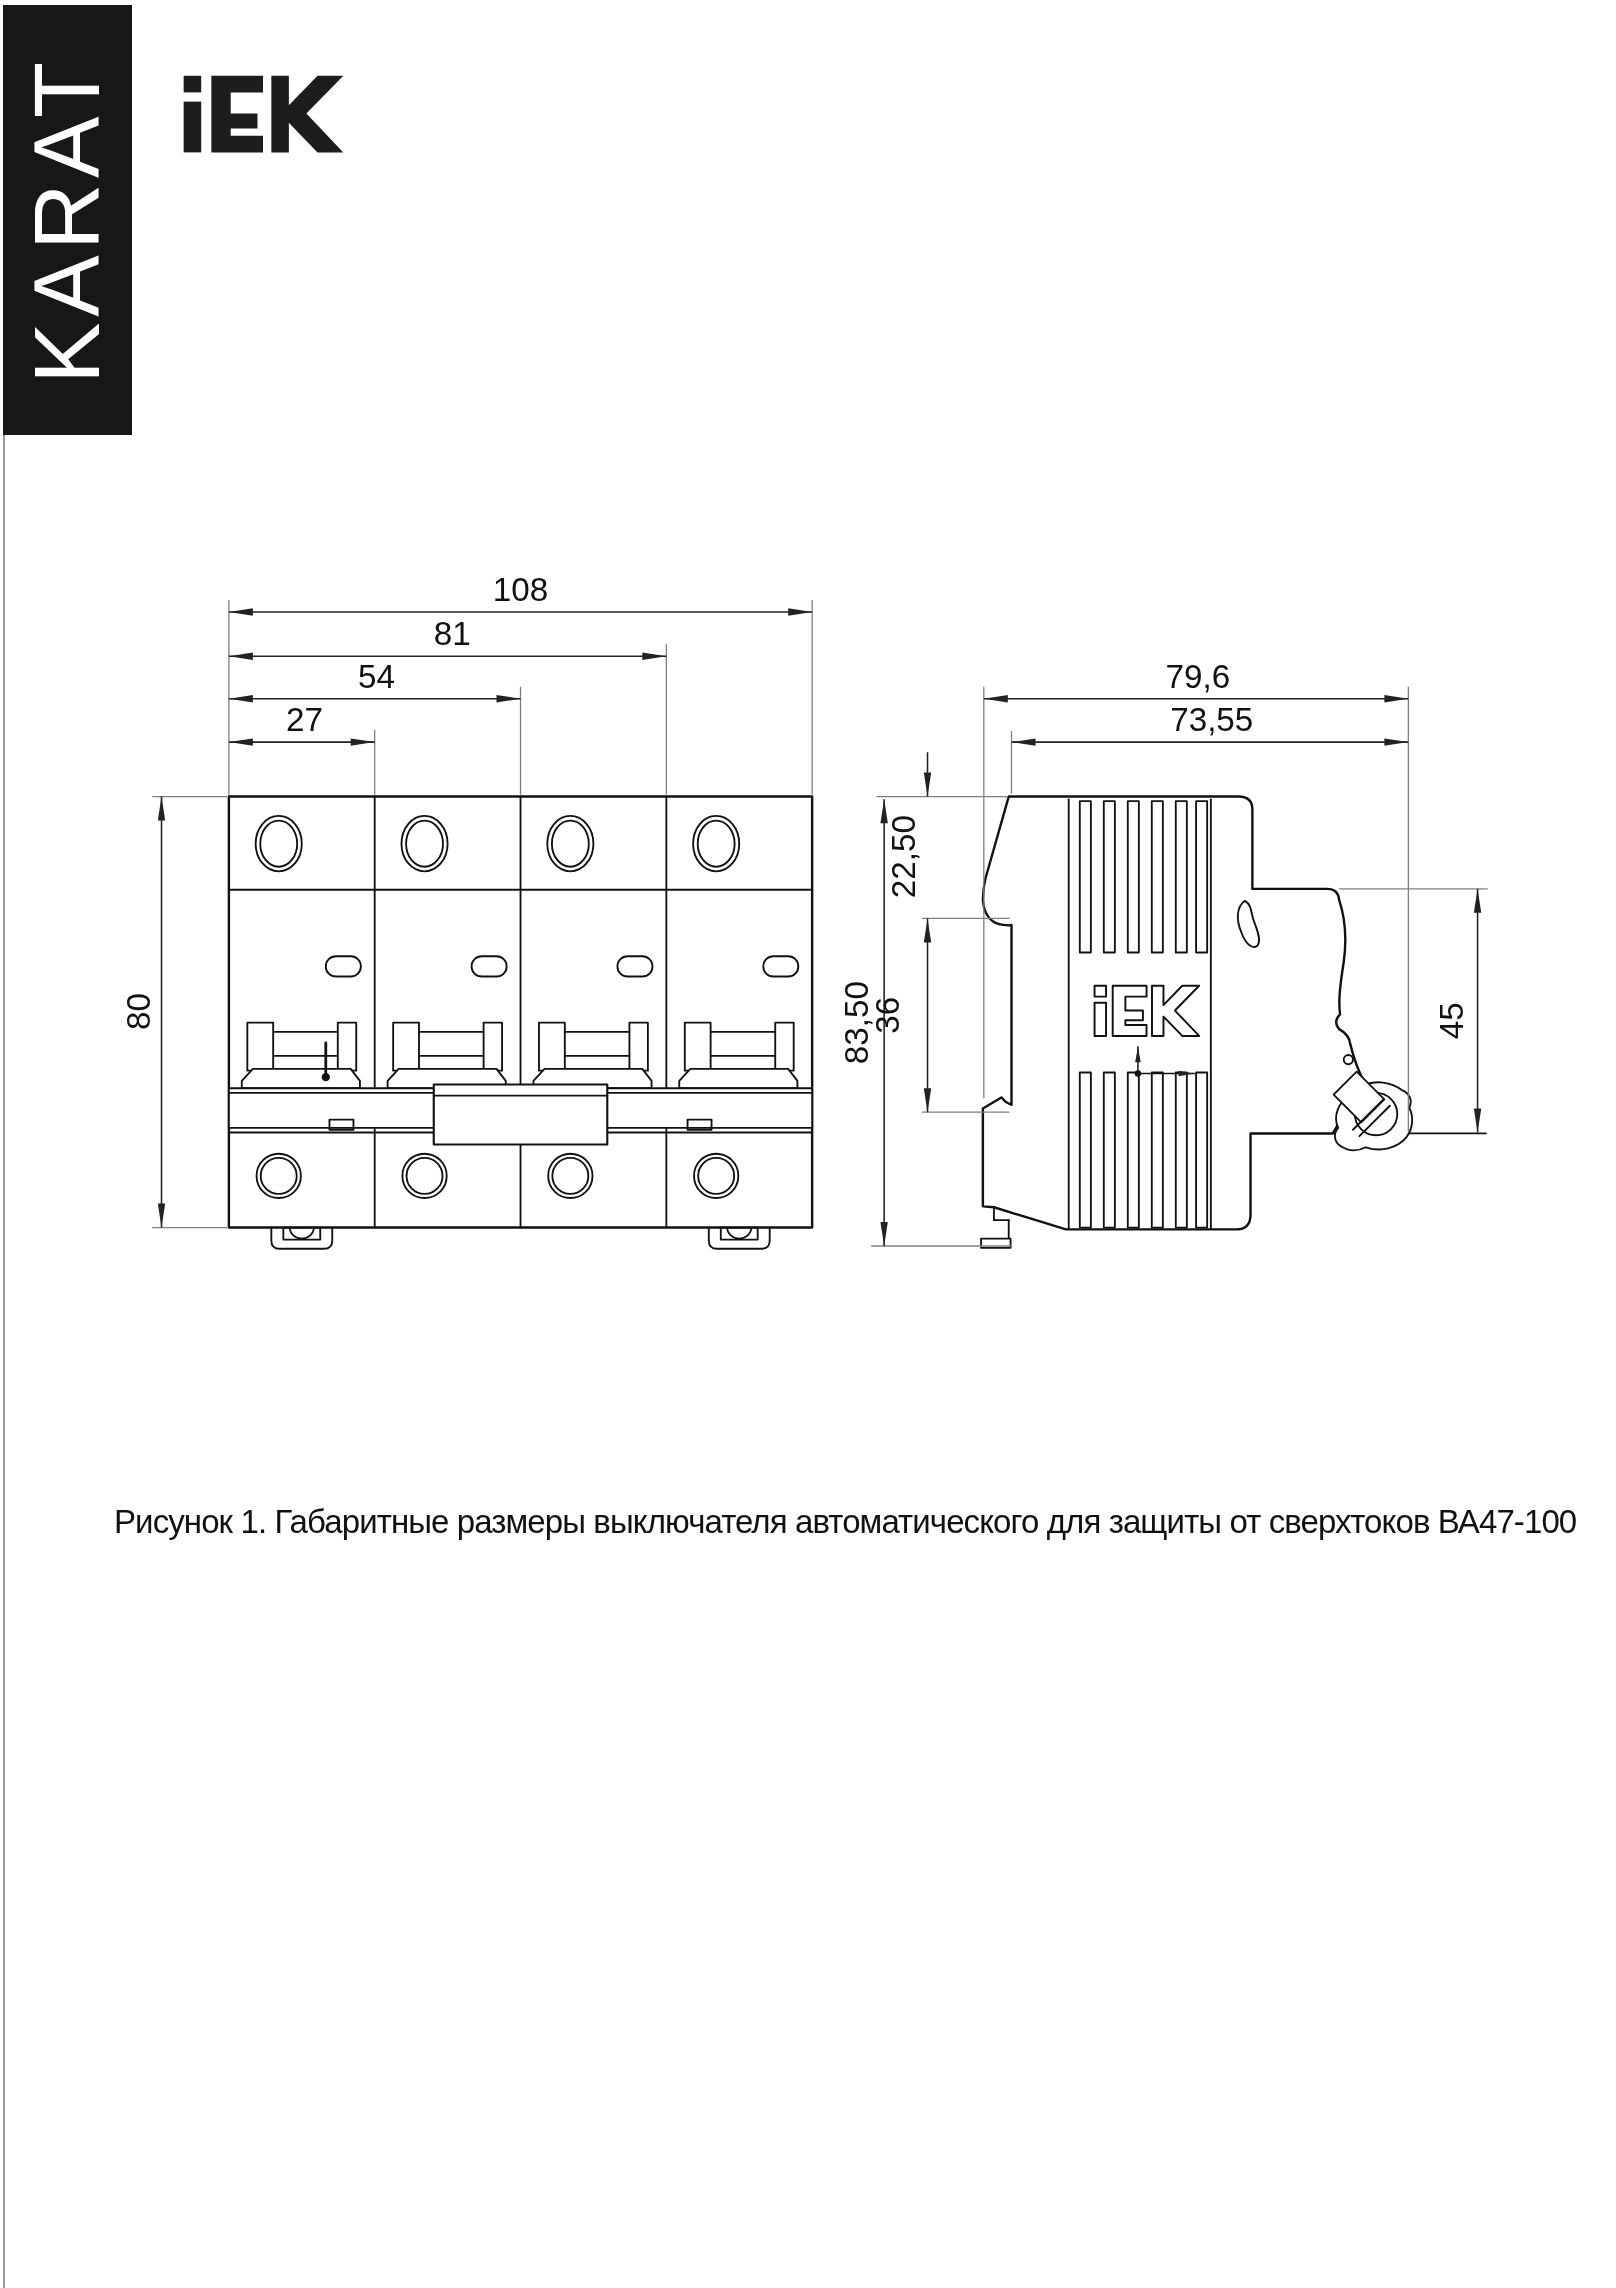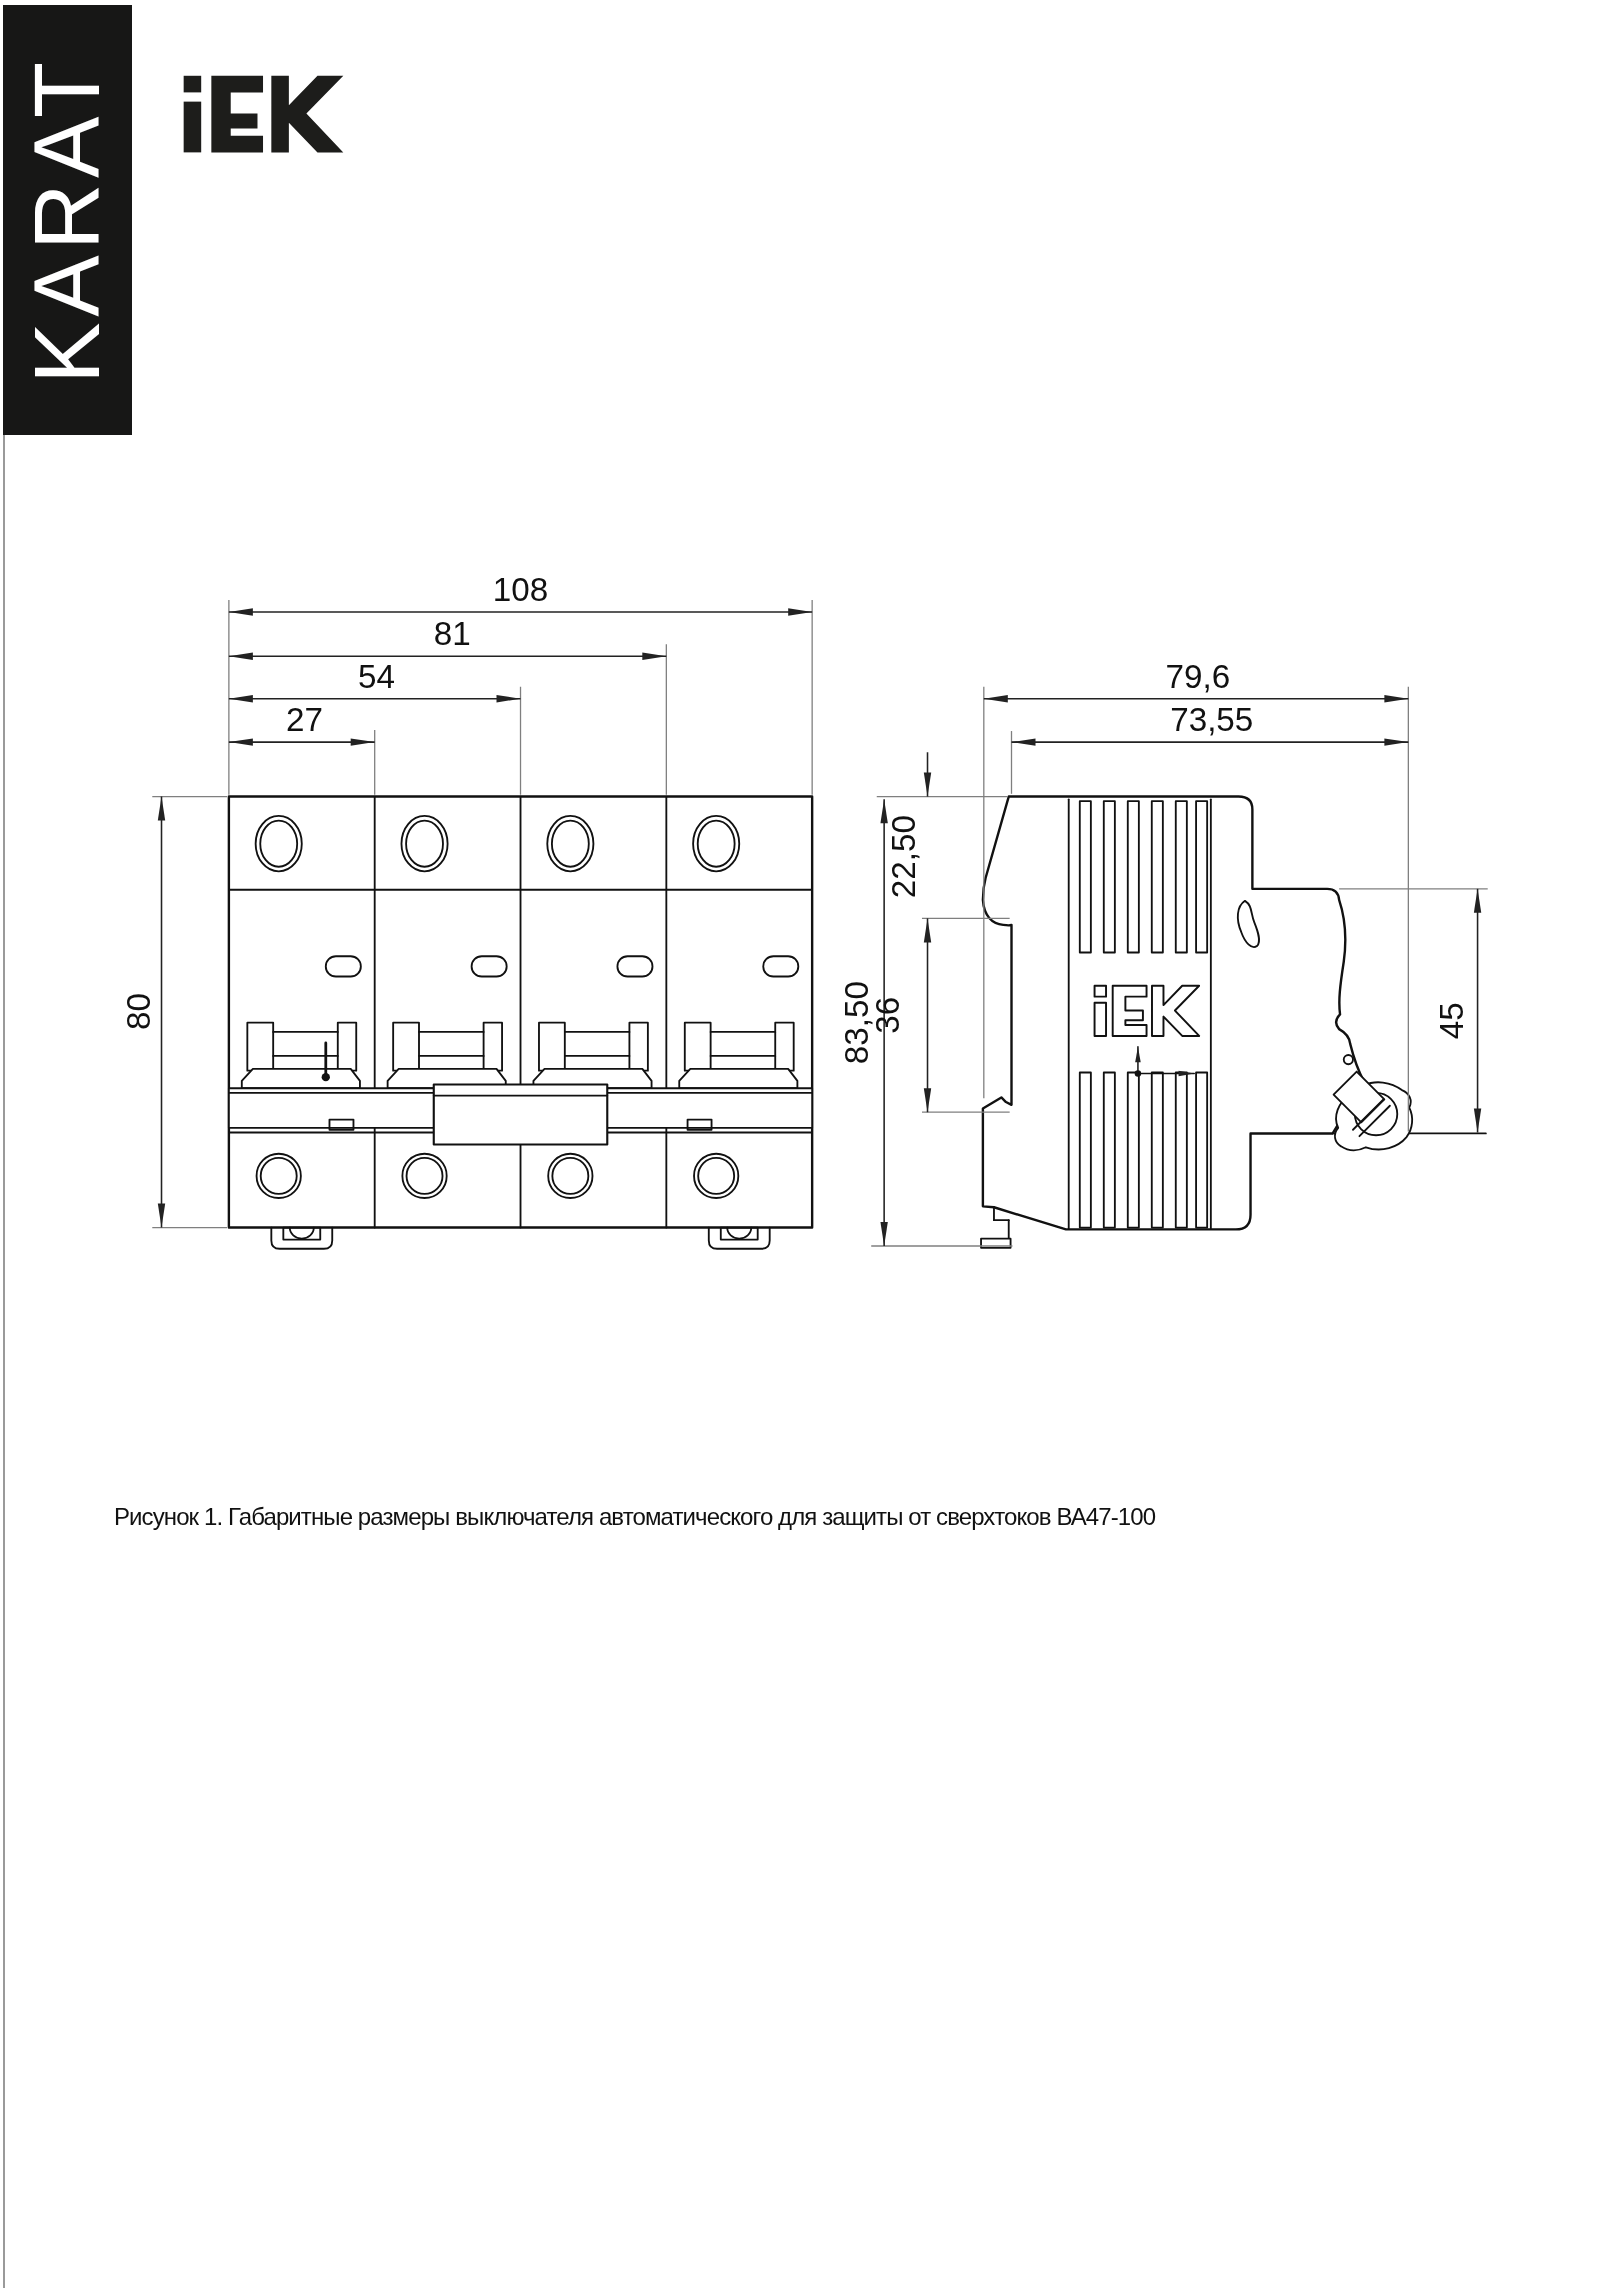--- a/index.html
+++ b/index.html
@@ -20,21 +20,21 @@
     color:#ffffff;font-size:92px;font-weight:400;letter-spacing:5.5px;
     white-space:nowrap;
   }
   .page-edge{
     position:absolute;left:2.8px;top:435px;width:1.8px;height:1854px;
     background:#9a9a9a;
   }
   .drawing{position:absolute;left:0;top:0;}
   .caption{
     position:absolute;left:114px;top:1503px;
-    font-size:24px;letter-spacing:-0.9px;color:#111;white-space:nowrap;
+    font-size:33px;letter-spacing:-0.9px;color:#111;white-space:nowrap;
   }
   svg text{font-family:"Liberation Sans","DejaVu Sans",sans-serif;}
   .dimtxt{font-size:36px;fill:#111;}
 </style>
 </head>
 <body>
 
 <div class="page">
 
   <div class="banner">

